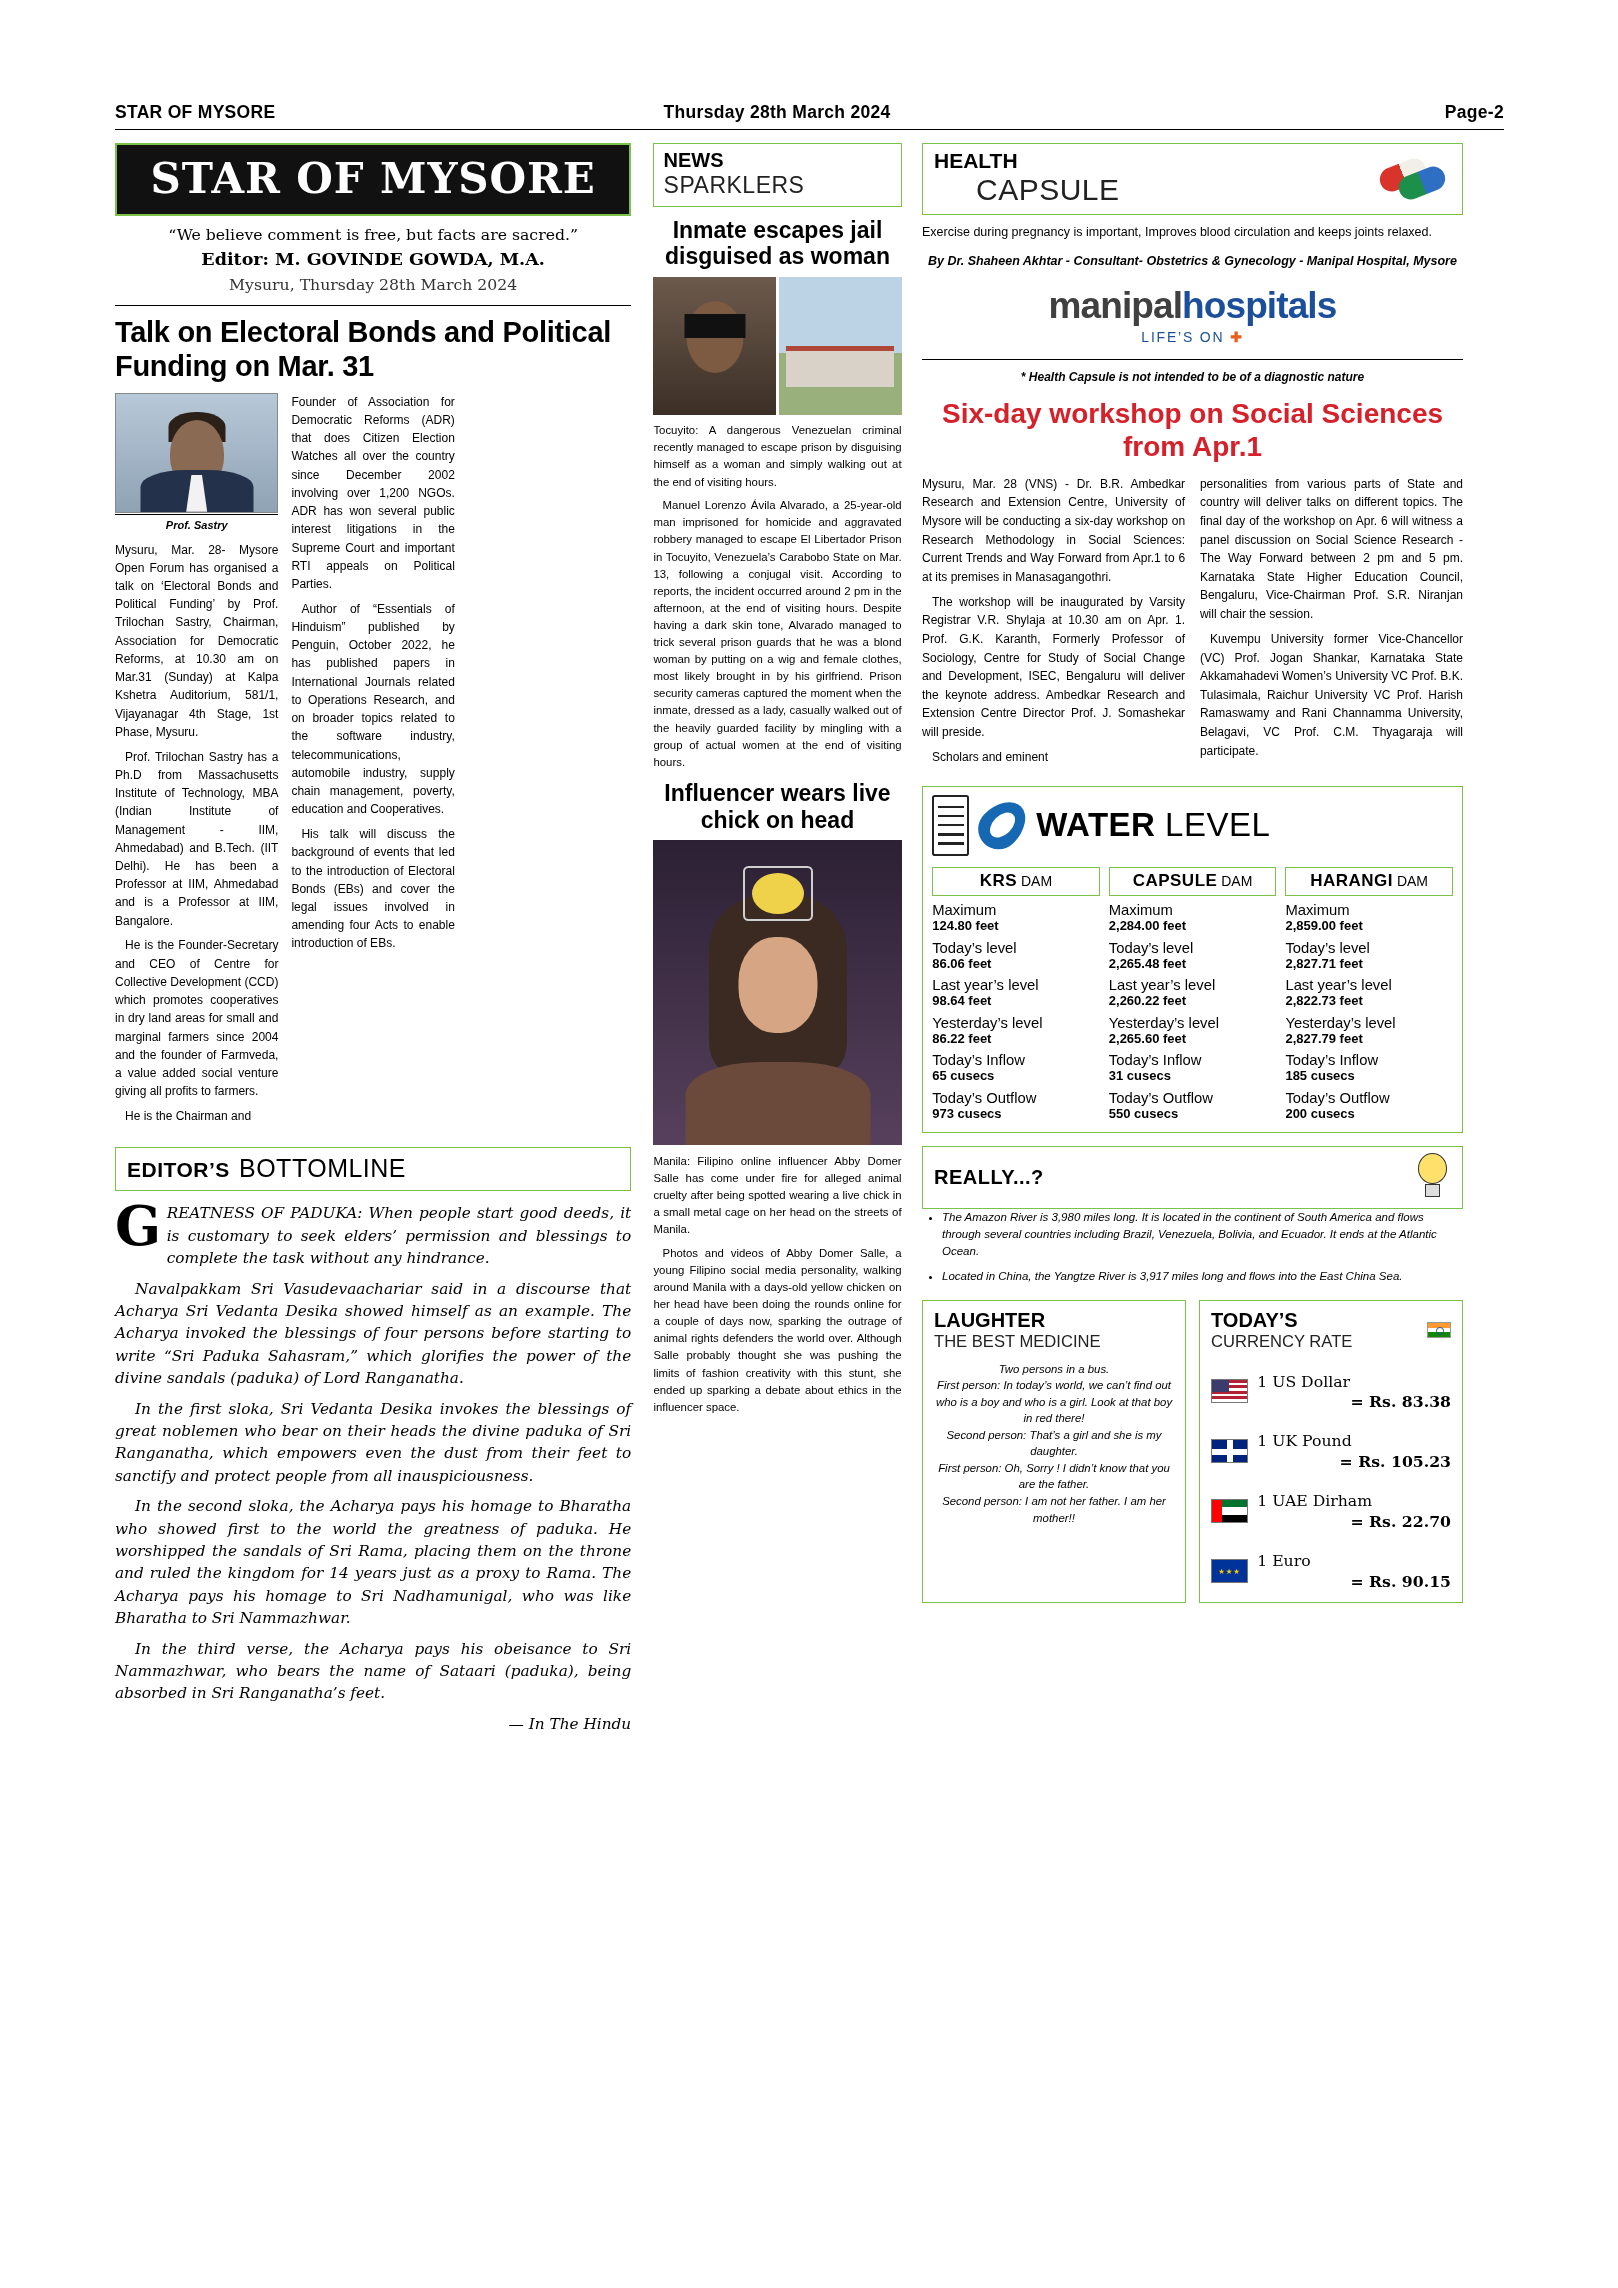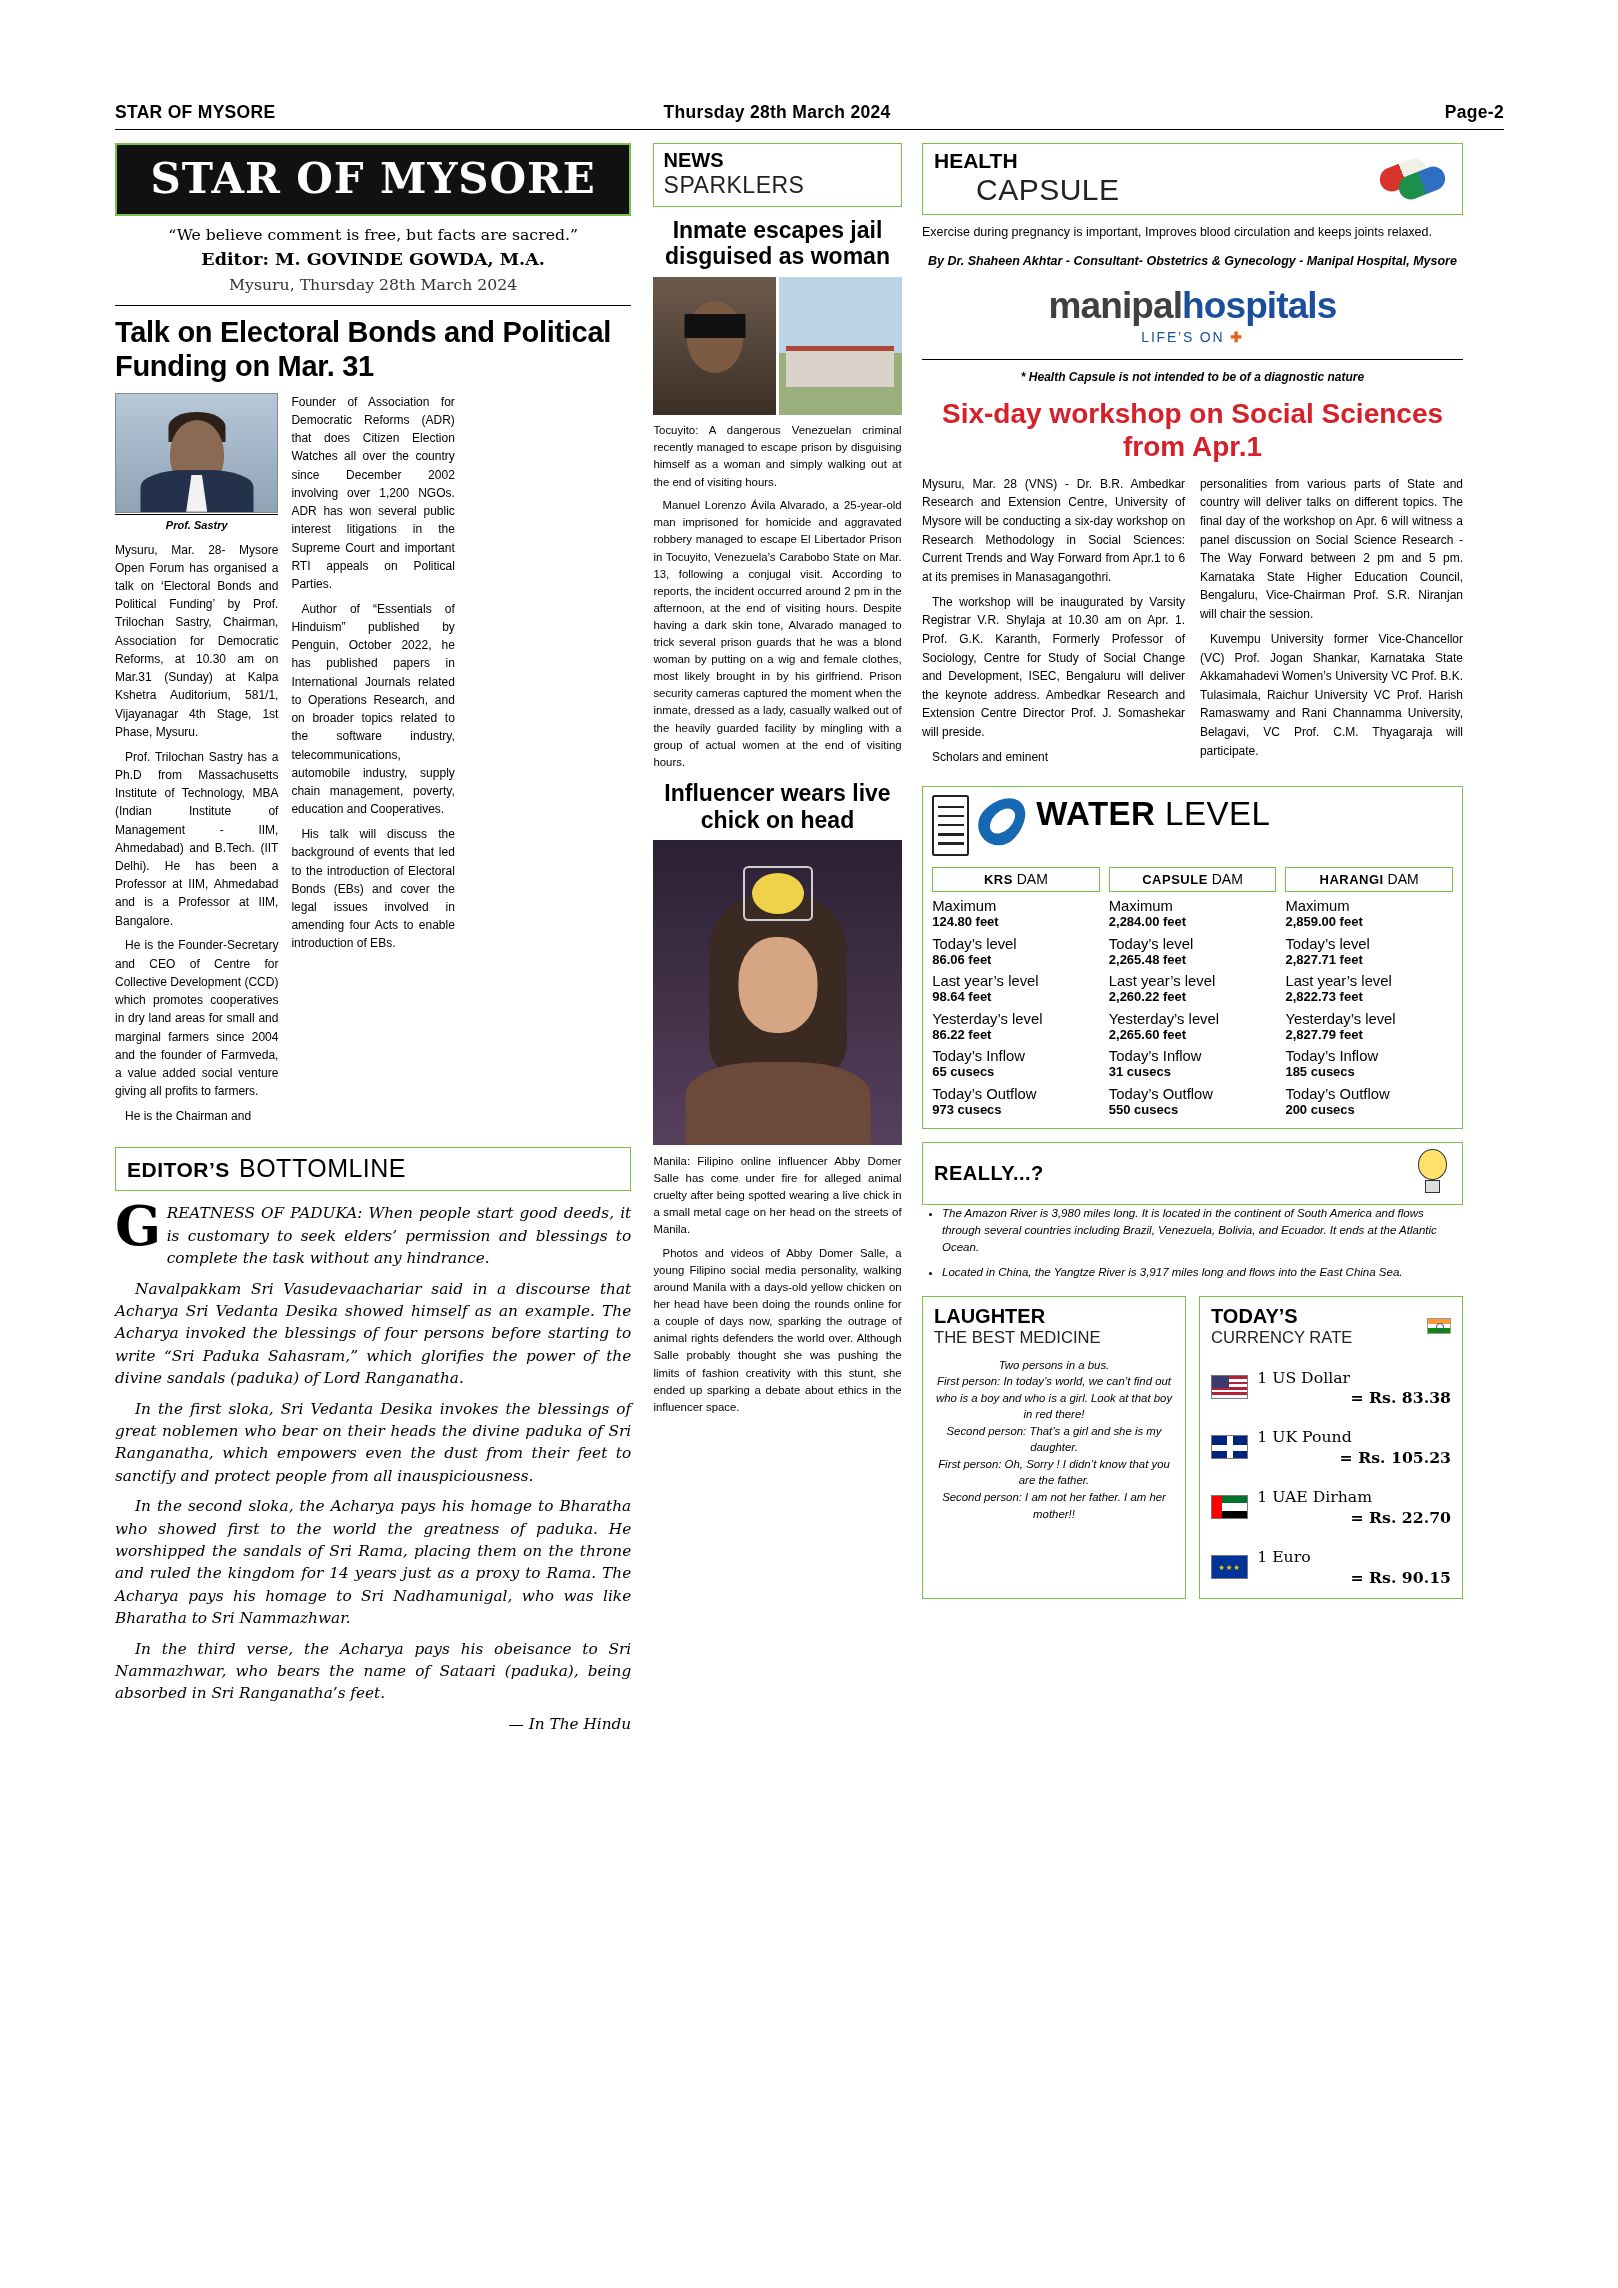--- a/index.html
+++ b/index.html
@@ -108,31 +108,31 @@
   .note { text-align:center; font-style:italic; font-weight:bold; font-size:12px; margin-top:14.8px; border-top:1.4px solid #000; border-bottom:0; padding-top:9.2px; }
 
   .red-head { color:#d6202a; font-weight:bold; font-size:28px; text-align:center; line-height:1.2; margin:13px 0 11px; }
   .two { display:flex; gap:14.8px; font-size:12px; line-height:1.55; text-align:justify; }
   .two > div { width:50%; }
   .two p { margin:0 0 6.5px 0; text-indent:10px; }
   .two p.first { text-indent:0; }
 
   
   .water { border:1.8px solid #7cc24a; margin-top:13px; padding:7.4px 9.2px 11px; }
-  .water-top { display:flex; align-items:flex-start; gap:13px; }
+  .water-top { display:flex; align-items:center; gap:13px; }
   .gauge { width:37px; height:61px; border:2.8px solid #222; border-radius:2.8px; display:flex; flex-direction:column; justify-content:space-evenly; padding:2.8px 3.7px; }
   .gauge i { display:block; height:2.8px; background:#222; }
   .drop { width:41px; height:52px; background:#1668b3; border-radius:50% 50% 50% 50%/60% 60% 40% 40%; transform:rotate(45deg) ; position:relative; }
   .drop:after { content:""; position:absolute; inset:11px; background:#fff; border-radius:50%; }
   .water-title { font-size:33px; letter-spacing:0.5px; }
   .water-title b { font-weight:bold; }
   .dams { display:flex; gap:9.2px; margin-top:11px; }
   .dam { width:33.3%; }
   .dam-name { border:1.8px solid #7cc24a; text-align:center; font-size:14px; padding:3.7px 0; }
-  .dam-name b { font-weight:bold; font-size:13px; letter-spacing:0.5px; }
+  .dam-name b { font-weight:bold; font-size:17px; letter-spacing:0.5px; }
   .dam .lab { margin-top:6.5px; }
   .dam .val { font-weight:bold; font-size:13px; }
 
   
   .really-hdr { border:1.8px solid #7cc24a; padding:6.5px 11px; display:flex; align-items:center; justify-content:space-between; margin-top:13px; }
   .really-1 { font-weight:bold; font-size:20px; letter-spacing:0.5px; }
   .bulb { width:37px; height:48px; position:relative; }
   .bulb .g { position:absolute; left:3.7px; top:0; width:29.5px; height:31px; border-radius:50%; background:#fde16a; border:1.8px solid #333; }
   .bulb .b { position:absolute; left:11px; top:31px; width:14.8px; height:13px; background:#ddd; border:1.8px solid #333; }
   .really-body { font-size:11.5px; font-style:italic; line-height:1.5; margin-top:0; }

